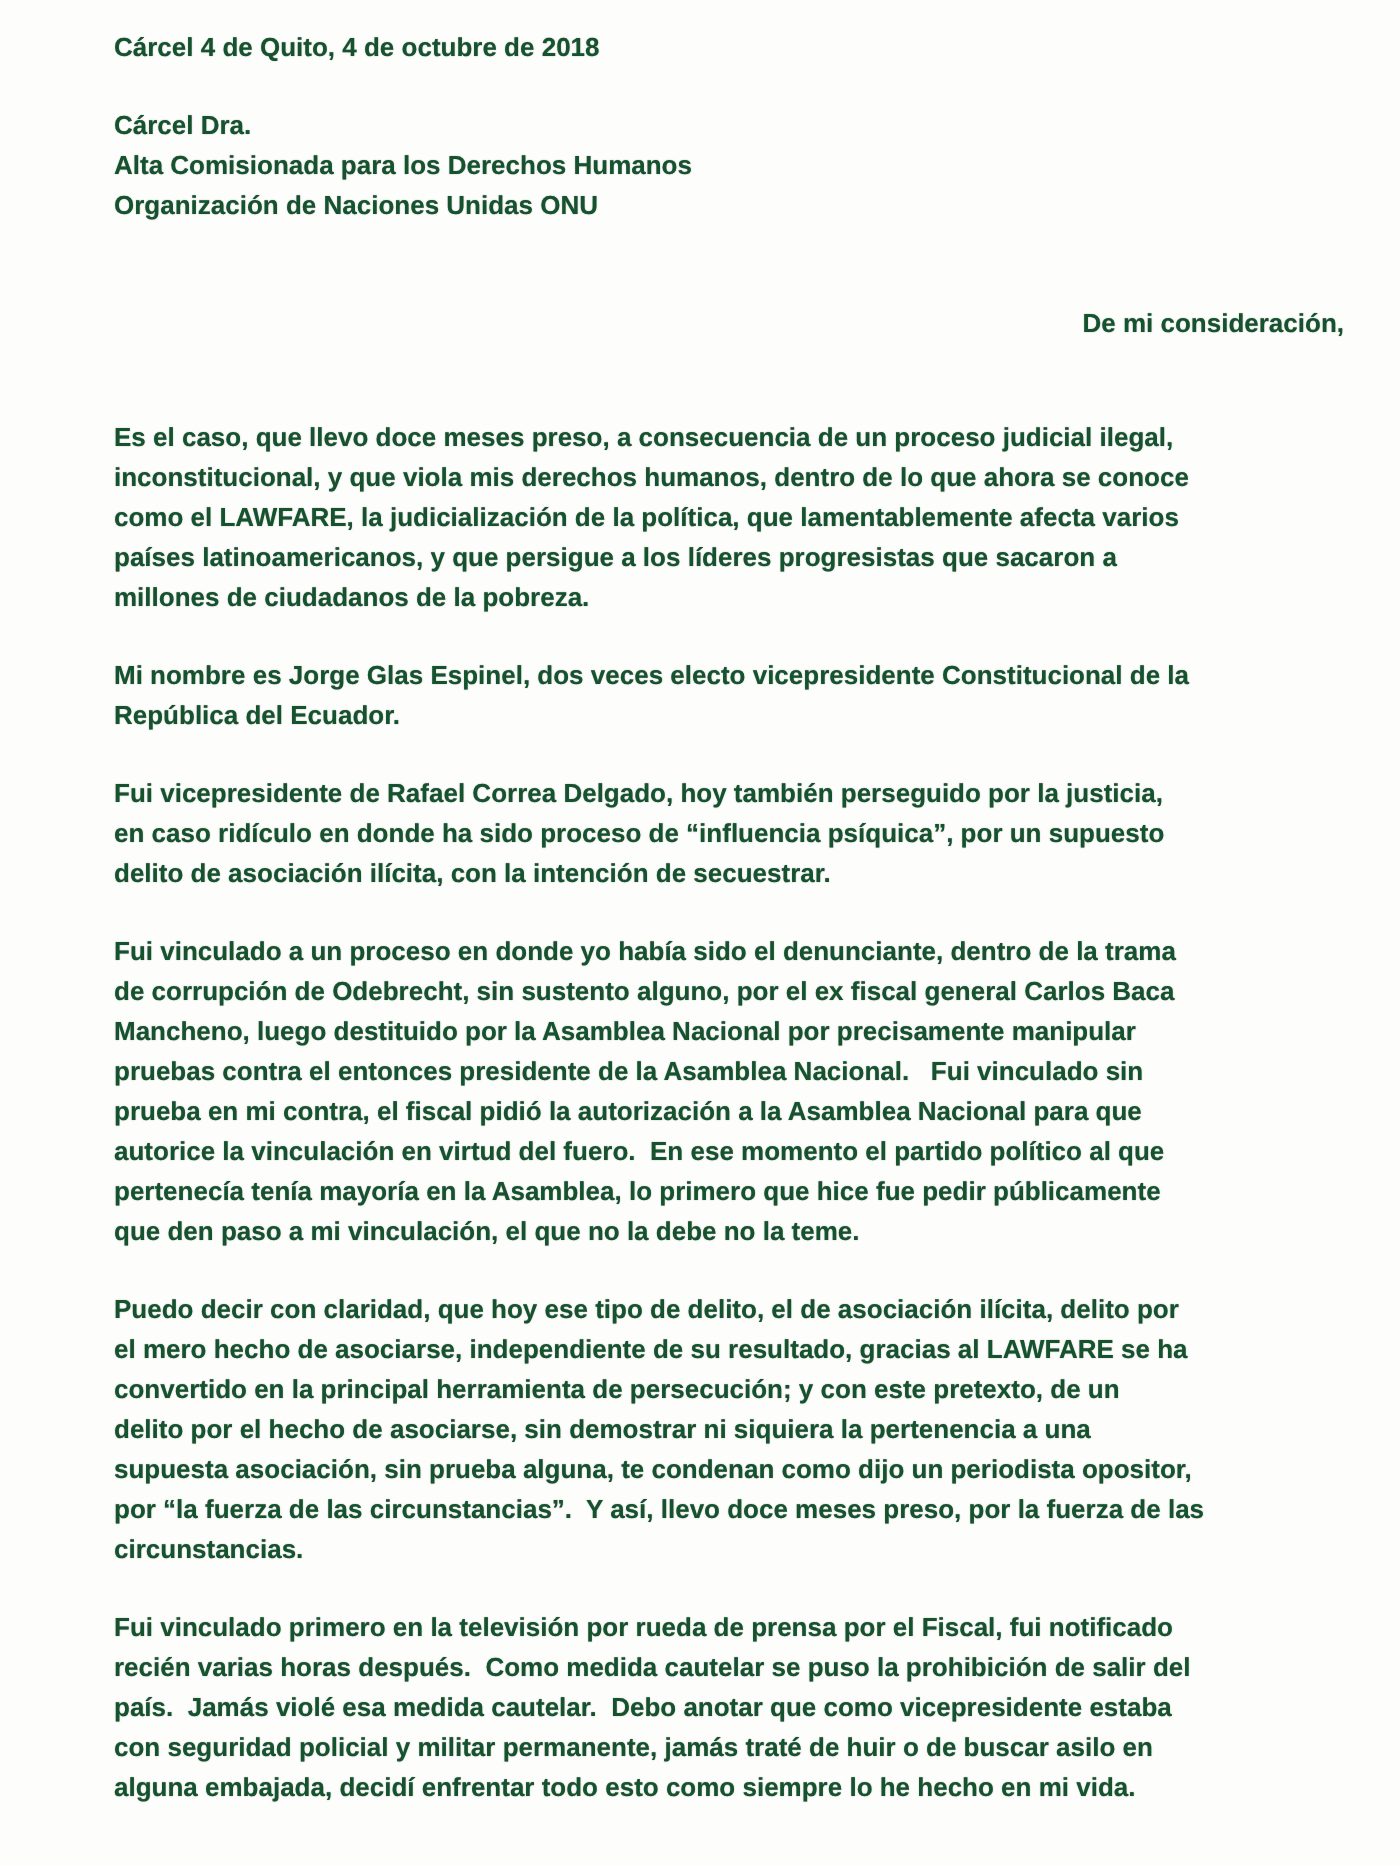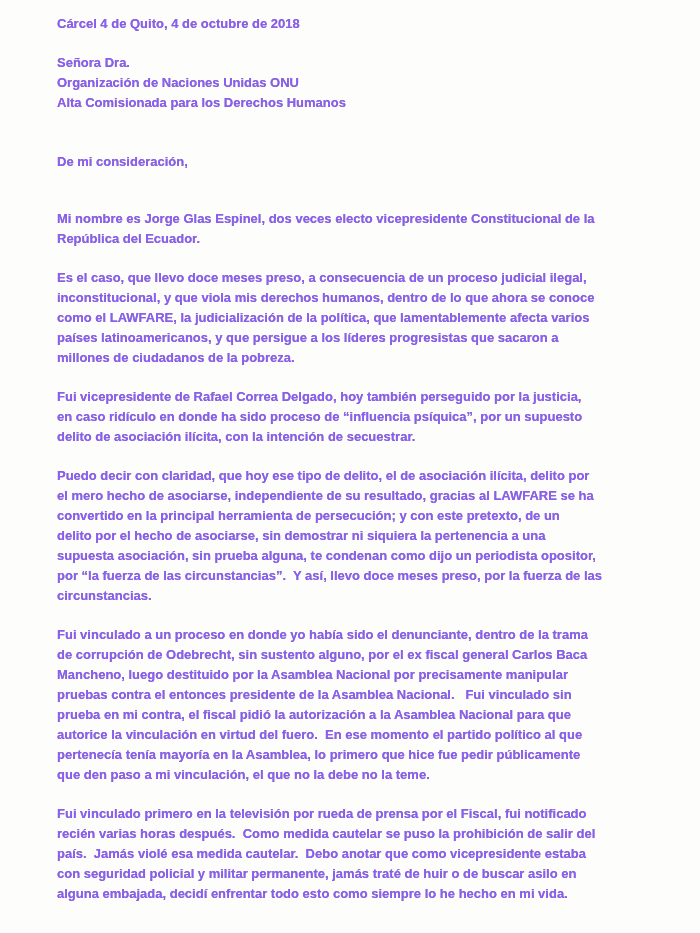--- a/index.html
+++ b/index.html
@@ -11,76 +11,76 @@
     position: relative;
     width: 700px;
     height: 933px;
     box-sizing: border-box;
     background: #fdfdfc;
     padding: 14px 28px 0 57px;
     font-family: "Liberation Sans", "DejaVu Sans", sans-serif;
     font-size: 13px;
     font-weight: 600;
     line-height: 20px;
-    color: #8b5cf6;
+    color: #14532d;
     overflow: hidden;
     
     text-shadow: 0 0 0.6px rgba(43,43,50,0.55);
   }
   .line, .para {
     margin: 0;
     white-space: pre-wrap;
   }
   .dateline   { margin: 0 0 19px 0; }
   .recipient  { margin: 0 0 39px 0; }
-  .salutation { margin: 0 0 37px 0; }
+  .salutation { margin: 0 0 37px 0; text-align: right; }
   .para       { margin: 0 0 19px 0; }
   .para:last-child { margin-bottom: 11px; }
 </style>
 </head>
 <body>
 
 <div class="page">
 
   <p class="line dateline">Cárcel 4 de Quito, 4 de octubre de 2018</p>
 
   <div class="recipient">
-    <p class="line">Señora Dra.</p>
+    <p class="line">Cárcel Dra.</p>
+    <p class="line">Alta Comisionada para los Derechos Humanos</p>
     <p class="line">Organización de Naciones Unidas ONU</p>
-    <p class="line">Alta Comisionada para los Derechos Humanos</p>
   </div>
 
   <p class="line salutation">De mi consideración,</p>
 
   <div class="body-text">
-    <p class="para">Mi nombre es Jorge Glas Espinel, dos veces electo vicepresidente Constitucional de la
-República del Ecuador.</p>
     <p class="para">Es el caso, que llevo doce meses preso, a consecuencia de un proceso judicial ilegal,
 inconstitucional, y que viola mis derechos humanos, dentro de lo que ahora se conoce
 como el LAWFARE, la judicialización de la política, que lamentablemente afecta varios
 países latinoamericanos, y que persigue a los líderes progresistas que sacaron a
 millones de ciudadanos de la pobreza.</p>
+    <p class="para">Mi nombre es Jorge Glas Espinel, dos veces electo vicepresidente Constitucional de la
+República del Ecuador.</p>
     <p class="para">Fui vicepresidente de Rafael Correa Delgado, hoy también perseguido por la justicia,
 en caso ridículo en donde ha sido proceso de “influencia psíquica”, por un supuesto
 delito de asociación ilícita, con la intención de secuestrar.</p>
-    <p class="para">Puedo decir con claridad, que hoy ese tipo de delito, el de asociación ilícita, delito por
-el mero hecho de asociarse, independiente de su resultado, gracias al LAWFARE se ha
-convertido en la principal herramienta de persecución; y con este pretexto, de un
-delito por el hecho de asociarse, sin demostrar ni siquiera la pertenencia a una
-supuesta asociación, sin prueba alguna, te condenan como dijo un periodista opositor,
-por “la fuerza de las circunstancias”.  Y así, llevo doce meses preso, por la fuerza de las
-circunstancias.</p>
     <p class="para">Fui vinculado a un proceso en donde yo había sido el denunciante, dentro de la trama
 de corrupción de Odebrecht, sin sustento alguno, por el ex fiscal general Carlos Baca
 Mancheno, luego destituido por la Asamblea Nacional por precisamente manipular
 pruebas contra el entonces presidente de la Asamblea Nacional.   Fui vinculado sin
 prueba en mi contra, el fiscal pidió la autorización a la Asamblea Nacional para que
 autorice la vinculación en virtud del fuero.  En ese momento el partido político al que
 pertenecía tenía mayoría en la Asamblea, lo primero que hice fue pedir públicamente
 que den paso a mi vinculación, el que no la debe no la teme.</p>
+    <p class="para">Puedo decir con claridad, que hoy ese tipo de delito, el de asociación ilícita, delito por
+el mero hecho de asociarse, independiente de su resultado, gracias al LAWFARE se ha
+convertido en la principal herramienta de persecución; y con este pretexto, de un
+delito por el hecho de asociarse, sin demostrar ni siquiera la pertenencia a una
+supuesta asociación, sin prueba alguna, te condenan como dijo un periodista opositor,
+por “la fuerza de las circunstancias”.  Y así, llevo doce meses preso, por la fuerza de las
+circunstancias.</p>
     <p class="para">Fui vinculado primero en la televisión por rueda de prensa por el Fiscal, fui notificado
 recién varias horas después.  Como medida cautelar se puso la prohibición de salir del
 país.  Jamás violé esa medida cautelar.  Debo anotar que como vicepresidente estaba
 con seguridad policial y militar permanente, jamás traté de huir o de buscar asilo en
 alguna embajada, decidí enfrentar todo esto como siempre lo he hecho en mi vida.</p>
   </div>
 
 </div>
 
 </body></html>

